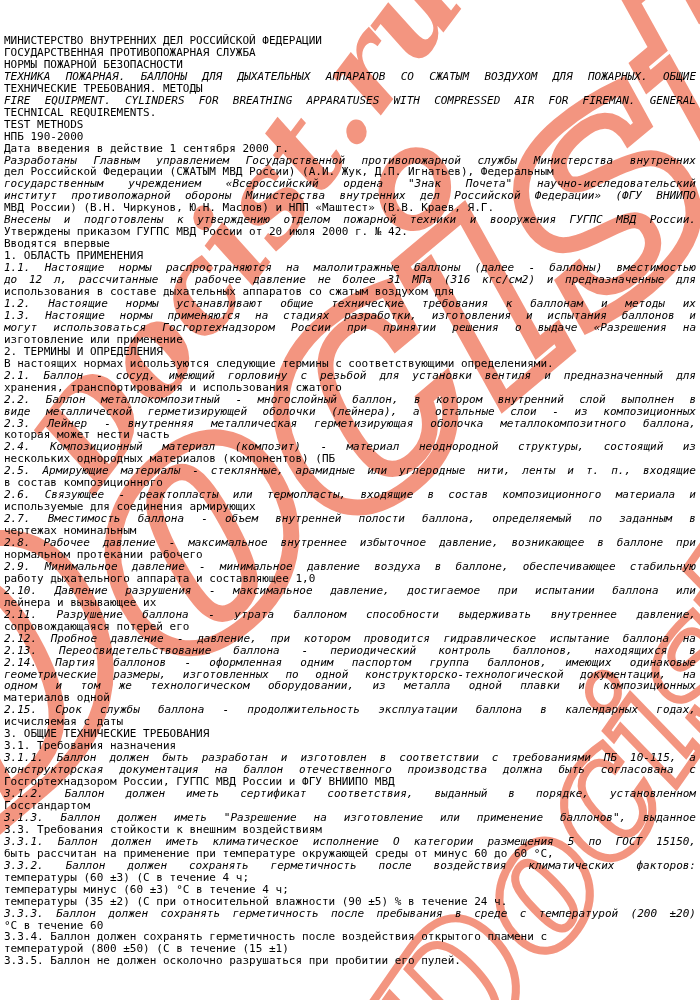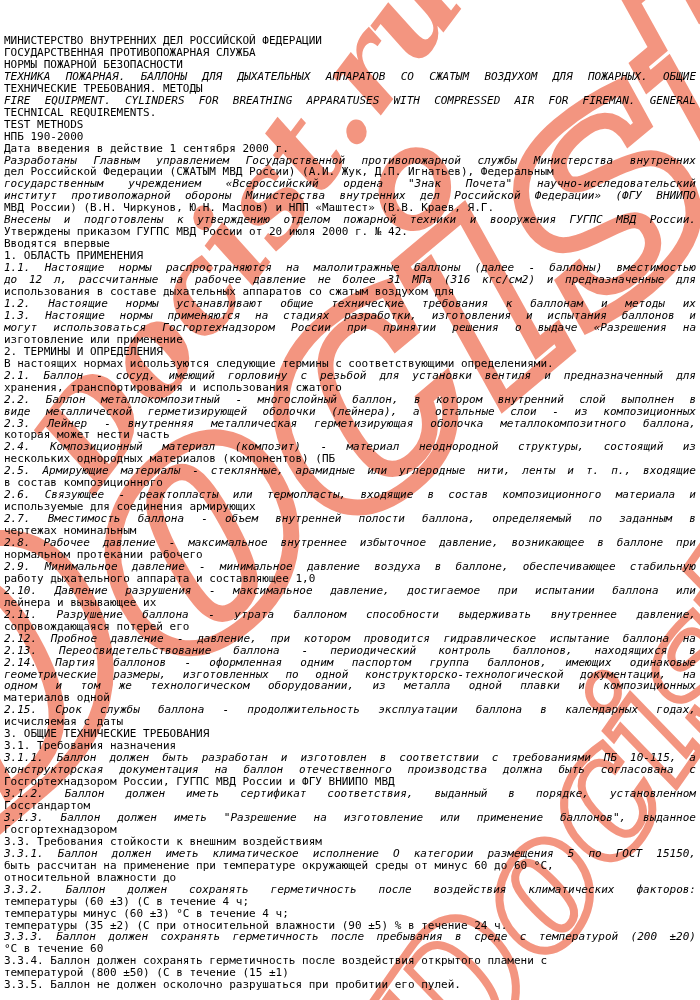--- a/index.html
+++ b/index.html
@@ -149,25 +149,23 @@
       <div class="doc-line j">2.15. Срок службы баллона - продолжительность эксплуатации баллона в календарных годах,</div>
       <div class="doc-line">исчисляемая с даты</div>
       <div class="doc-line">3. ОБЩИЕ ТЕХНИЧЕСКИЕ ТРЕБОВАНИЯ</div>
       <div class="doc-line">3.1. Требования назначения</div>
       <div class="doc-line j">3.1.1. Баллон должен быть разработан и изготовлен в соответствии с требованиями ПБ 10-115, а</div>
       <div class="doc-line j">конструкторская документация на баллон отечественного производства должна быть согласована с</div>
       <div class="doc-line">Госгортехнадзором России, ГУГПС МВД России и ФГУ ВНИИПО МВД</div>
       <div class="doc-line j">3.1.2. Баллон должен иметь сертификат соответствия, выданный в порядке, установленном</div>
       <div class="doc-line">Госстандартом</div>
       <div class="doc-line j">3.1.3. Баллон должен иметь "Разрешение на изготовление или применение баллонов", выданное</div>
-      <div class="doc-line">Госгортехнадзором</div>
       <div class="doc-line">3.3. Требования стойкости к внешним воздействиям</div>
       <div class="doc-line j">3.3.1. Баллон должен иметь климатическое исполнение О категории размещения 5 по ГОСТ 15150,</div>
       <div class="doc-line">быть рассчитан на применение при температуре окружающей среды от минус 60 до 60 °С,</div>
-      <div class="doc-line">относительной влажности до</div>
       <div class="doc-line j">3.3.2. Баллон должен сохранять герметичность после воздействия климатических факторов:</div>
       <div class="doc-line">температуры (60 ±3) (С в течение 4 ч;</div>
       <div class="doc-line">температуры минус (60 ±3) °С в течение 4 ч;</div>
       <div class="doc-line">температуры (35 ±2) (С при относительной влажности (90 ±5) % в течение 24 ч.</div>
       <div class="doc-line j">3.3.3. Баллон должен сохранять герметичность после пребывания в среде с температурой (200 ±20)</div>
       <div class="doc-line">°С в течение 60</div>
       <div class="doc-line">3.3.4. Баллон должен сохранять герметичность после воздействия открытого пламени с</div>
       <div class="doc-line">температурой (800 ±50) (С в течение (15 ±1)</div>
       <div class="doc-line">3.3.5. Баллон не должен осколочно разрушаться при пробитии его пулей.</div>
     </div>

